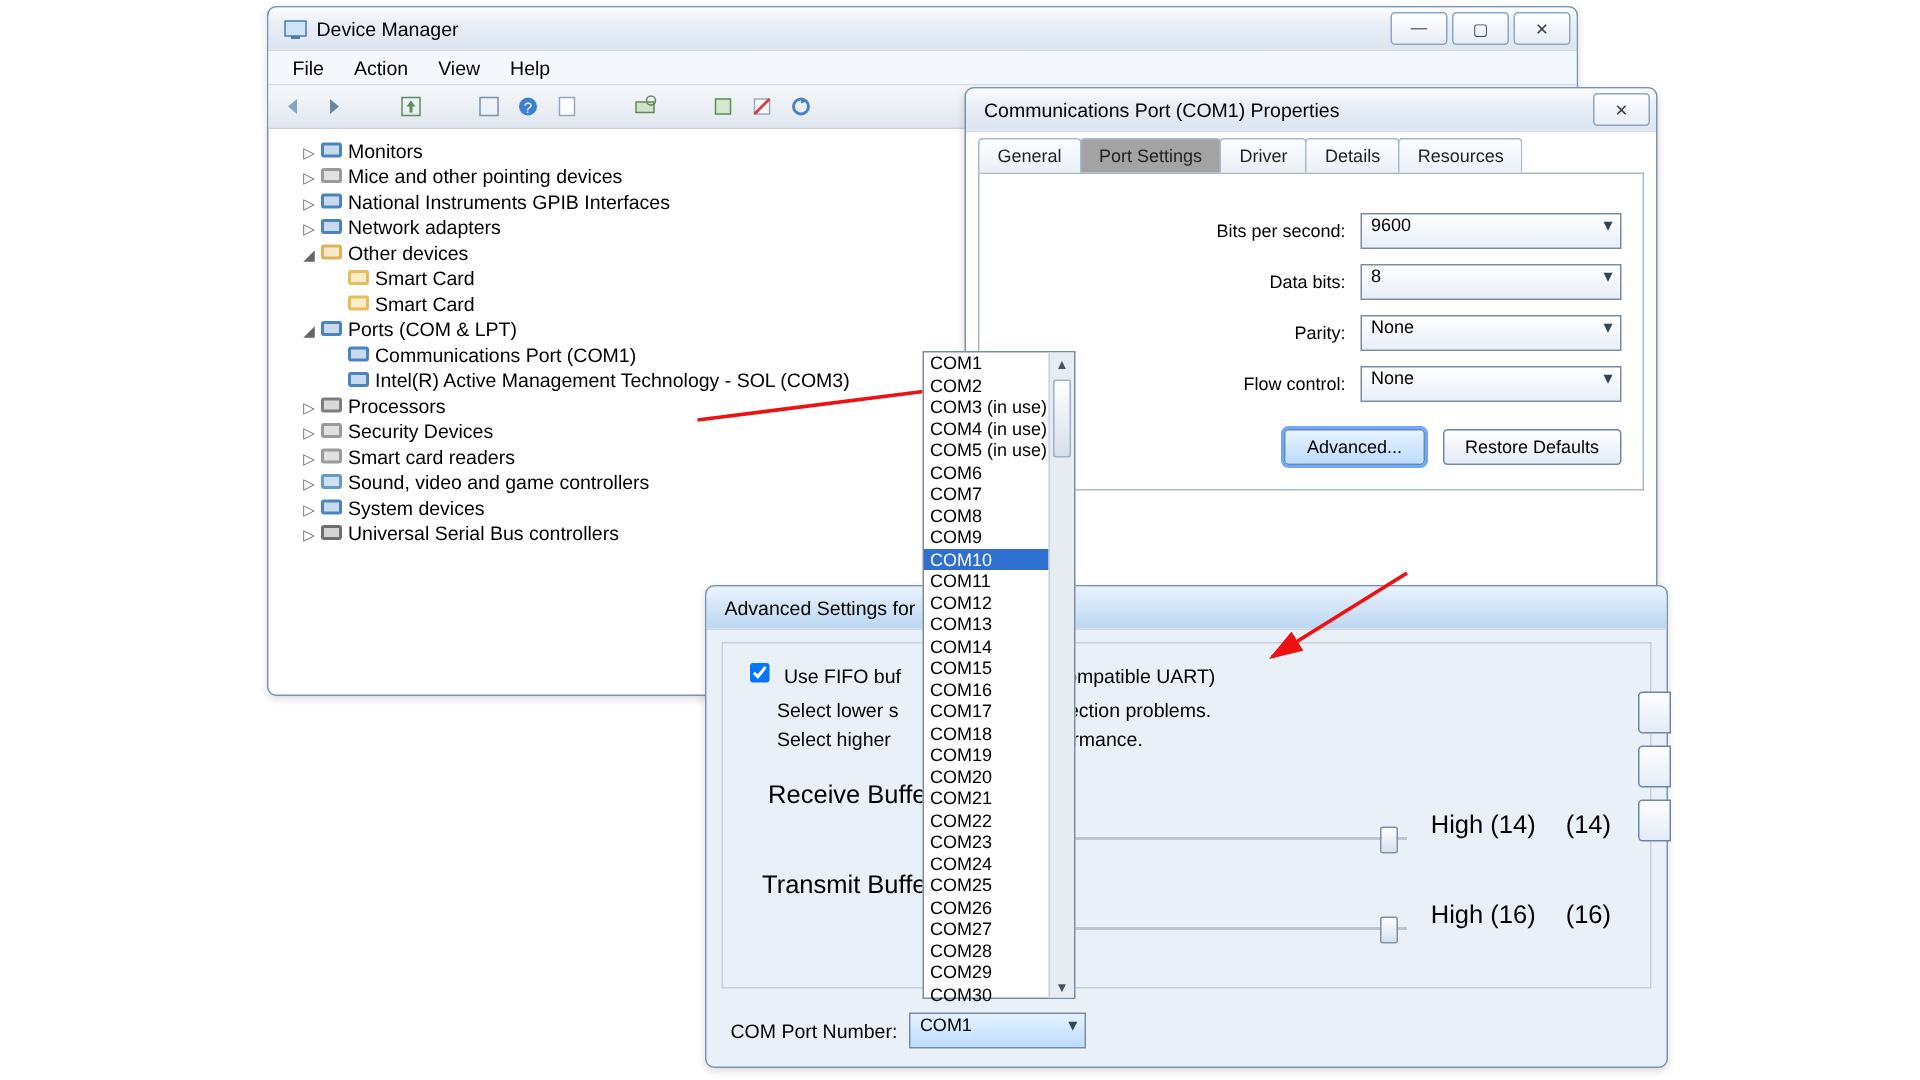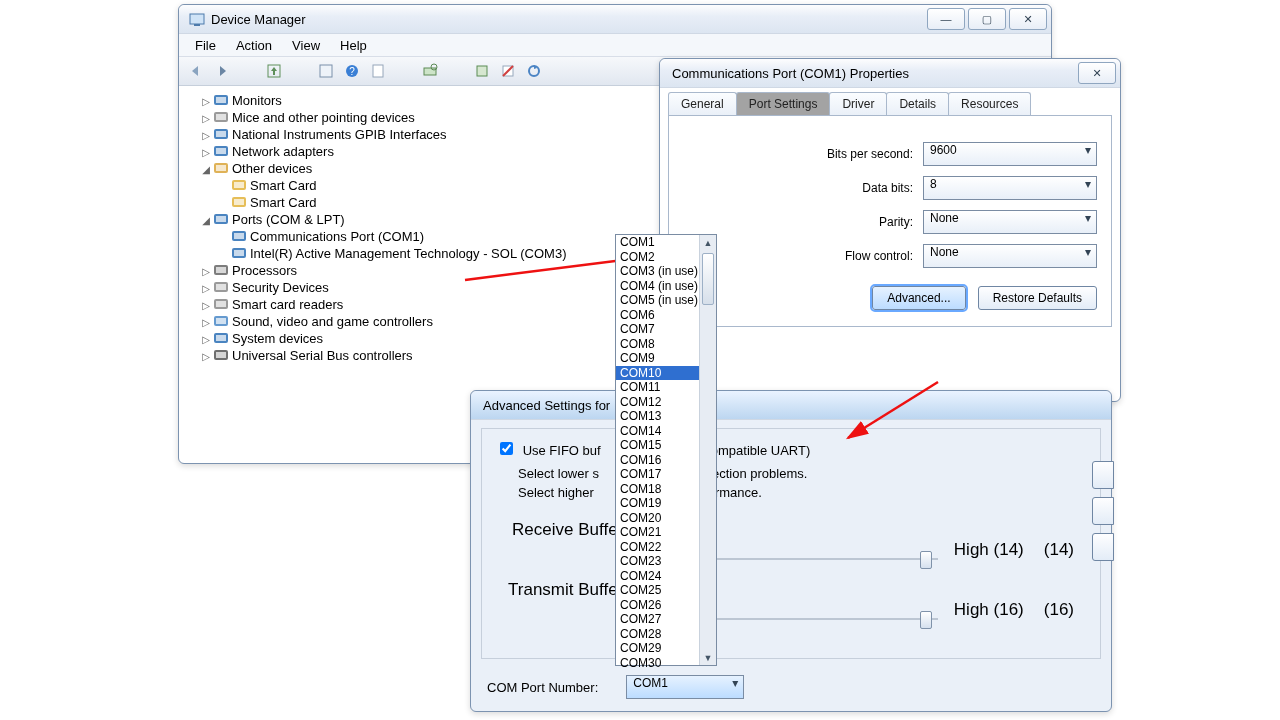--- a/index.html
+++ b/index.html
@@ -28,21 +28,21 @@
 .dd::after{content:"▾";position:absolute;right:5px;color:#345}
 .btn{height:24px;padding:0 14px;border:1px solid #6f86a3;background:linear-gradient(#fefeff,#e3ecf7);border-radius:3px;font-size:12px;color:#000}
 .btn.focus{outline:2px solid #6aa9ff;background:linear-gradient(#e6f2ff,#bcdcff)}
 .btnrow{display:flex;justify-content:flex-end;gap:12px;margin-top:18px}
 
 .grp{border:1px solid #c6cfdb;margin:8px 10px;padding:10px 14px 18px}
 .chk{margin-right:6px}
 .sliderrow{display:flex;align-items:flex-end;gap:8px;margin:20px 12px;font-size:17px}
 .slider{flex:1;height:2px;background:#bcc6d3;position:relative;margin:0 8px}
 .slider::after{content:"";position:absolute;right:6px;top:-7px;width:10px;height:16px;background:linear-gradient(#fff,#d5e0ee);border:1px solid #7f92aa;border-radius:2px}
-.portrow{display:flex;align-items:center;gap:28px;padding:8px 16px}
+.portrow{display:flex;align-items:center;gap:8px;padding:8px 16px}
 
 .ddlist{position:absolute;background:#fff;border:1px solid #7a8ca3;width:100px;max-height:430px;font-size:12px;z-index:50}
 .ddlist .opt{padding:0 4px;line-height:14.5px;white-space:nowrap}
 .ddlist .opt.sel{background:#2f6fd0;color:#fff}
 .ddlist .sb{position:absolute;right:0;top:0;bottom:0;width:16px;background:#e7ecf3;border-left:1px solid #c9d2dd}
 .ddlist .sb .th{position:absolute;left:2px;right:2px;top:18px;height:50px;background:linear-gradient(#fff,#d6dfea);border:1px solid #9db0c6;border-radius:2px}
 .ddlist .sb .ar{height:15px;display:flex;align-items:center;justify-content:center;font-size:9px;color:#456}
 
 .arrow{position:absolute;pointer-events:none}
 svg{display:block}
@@ -198,21 +198,21 @@
               <rect x="3" y="4" width="10" height="6" fill="#fff" opacity=".7"></rect>
             </svg></span><span>System devices</span></li>
         <li><span class="exp">▷</span><span class="ico"><svg viewBox="0 0 16 14">
               <rect x="1" y="2" width="14" height="10" rx="2" fill="#555" opacity=".85"></rect>
               <rect x="3" y="4" width="10" height="6" fill="#fff" opacity=".7"></rect>
             </svg></span><span>Universal Serial Bus controllers</span></li>
       </ul>
   </div>
 </div>
 
-<div class="window" style="left:659px;top:58px;width:460px;height:342px">
+<div class="window" style="left:643px;top:58px;width:460px;height:342px">
   <div class="titlebar">
     <span class="title-txt" style="padding-left:8px">Communications Port (COM1) Properties</span>
     <span class="winbtn">✕</span>
   </div>
   <div class="tabrow" id="tabrow">
       <span class="tab">General</span>
       <span class="tab active">Port Settings</span>
       <span class="tab">Driver</span>
       <span class="tab">Details</span>
       <span class="tab">Resources</span>

